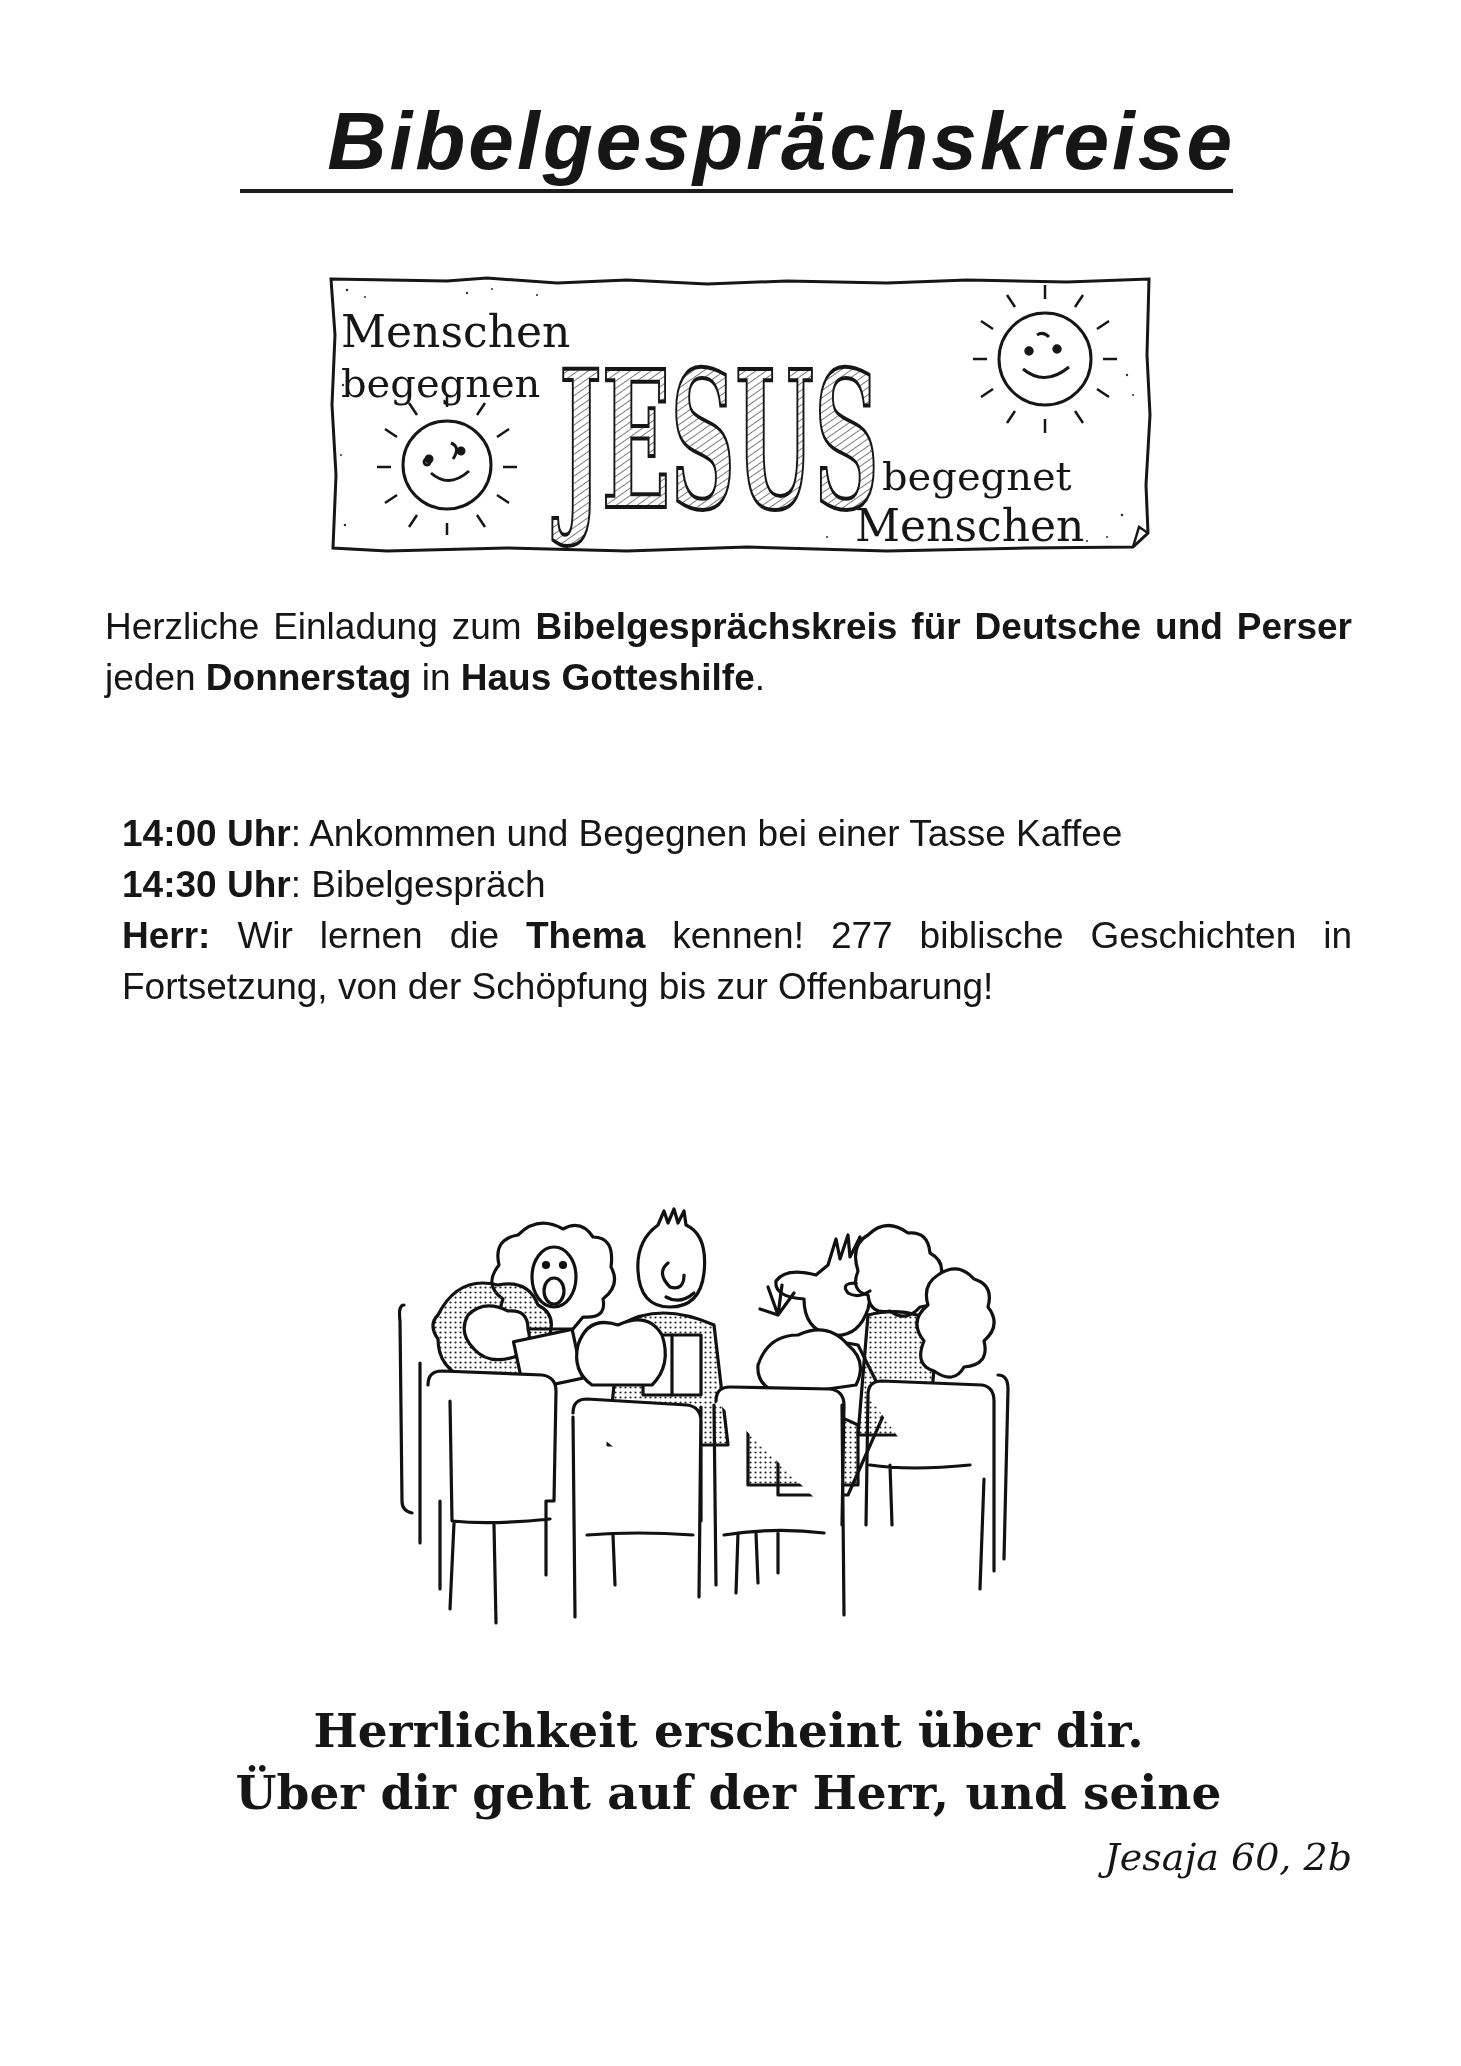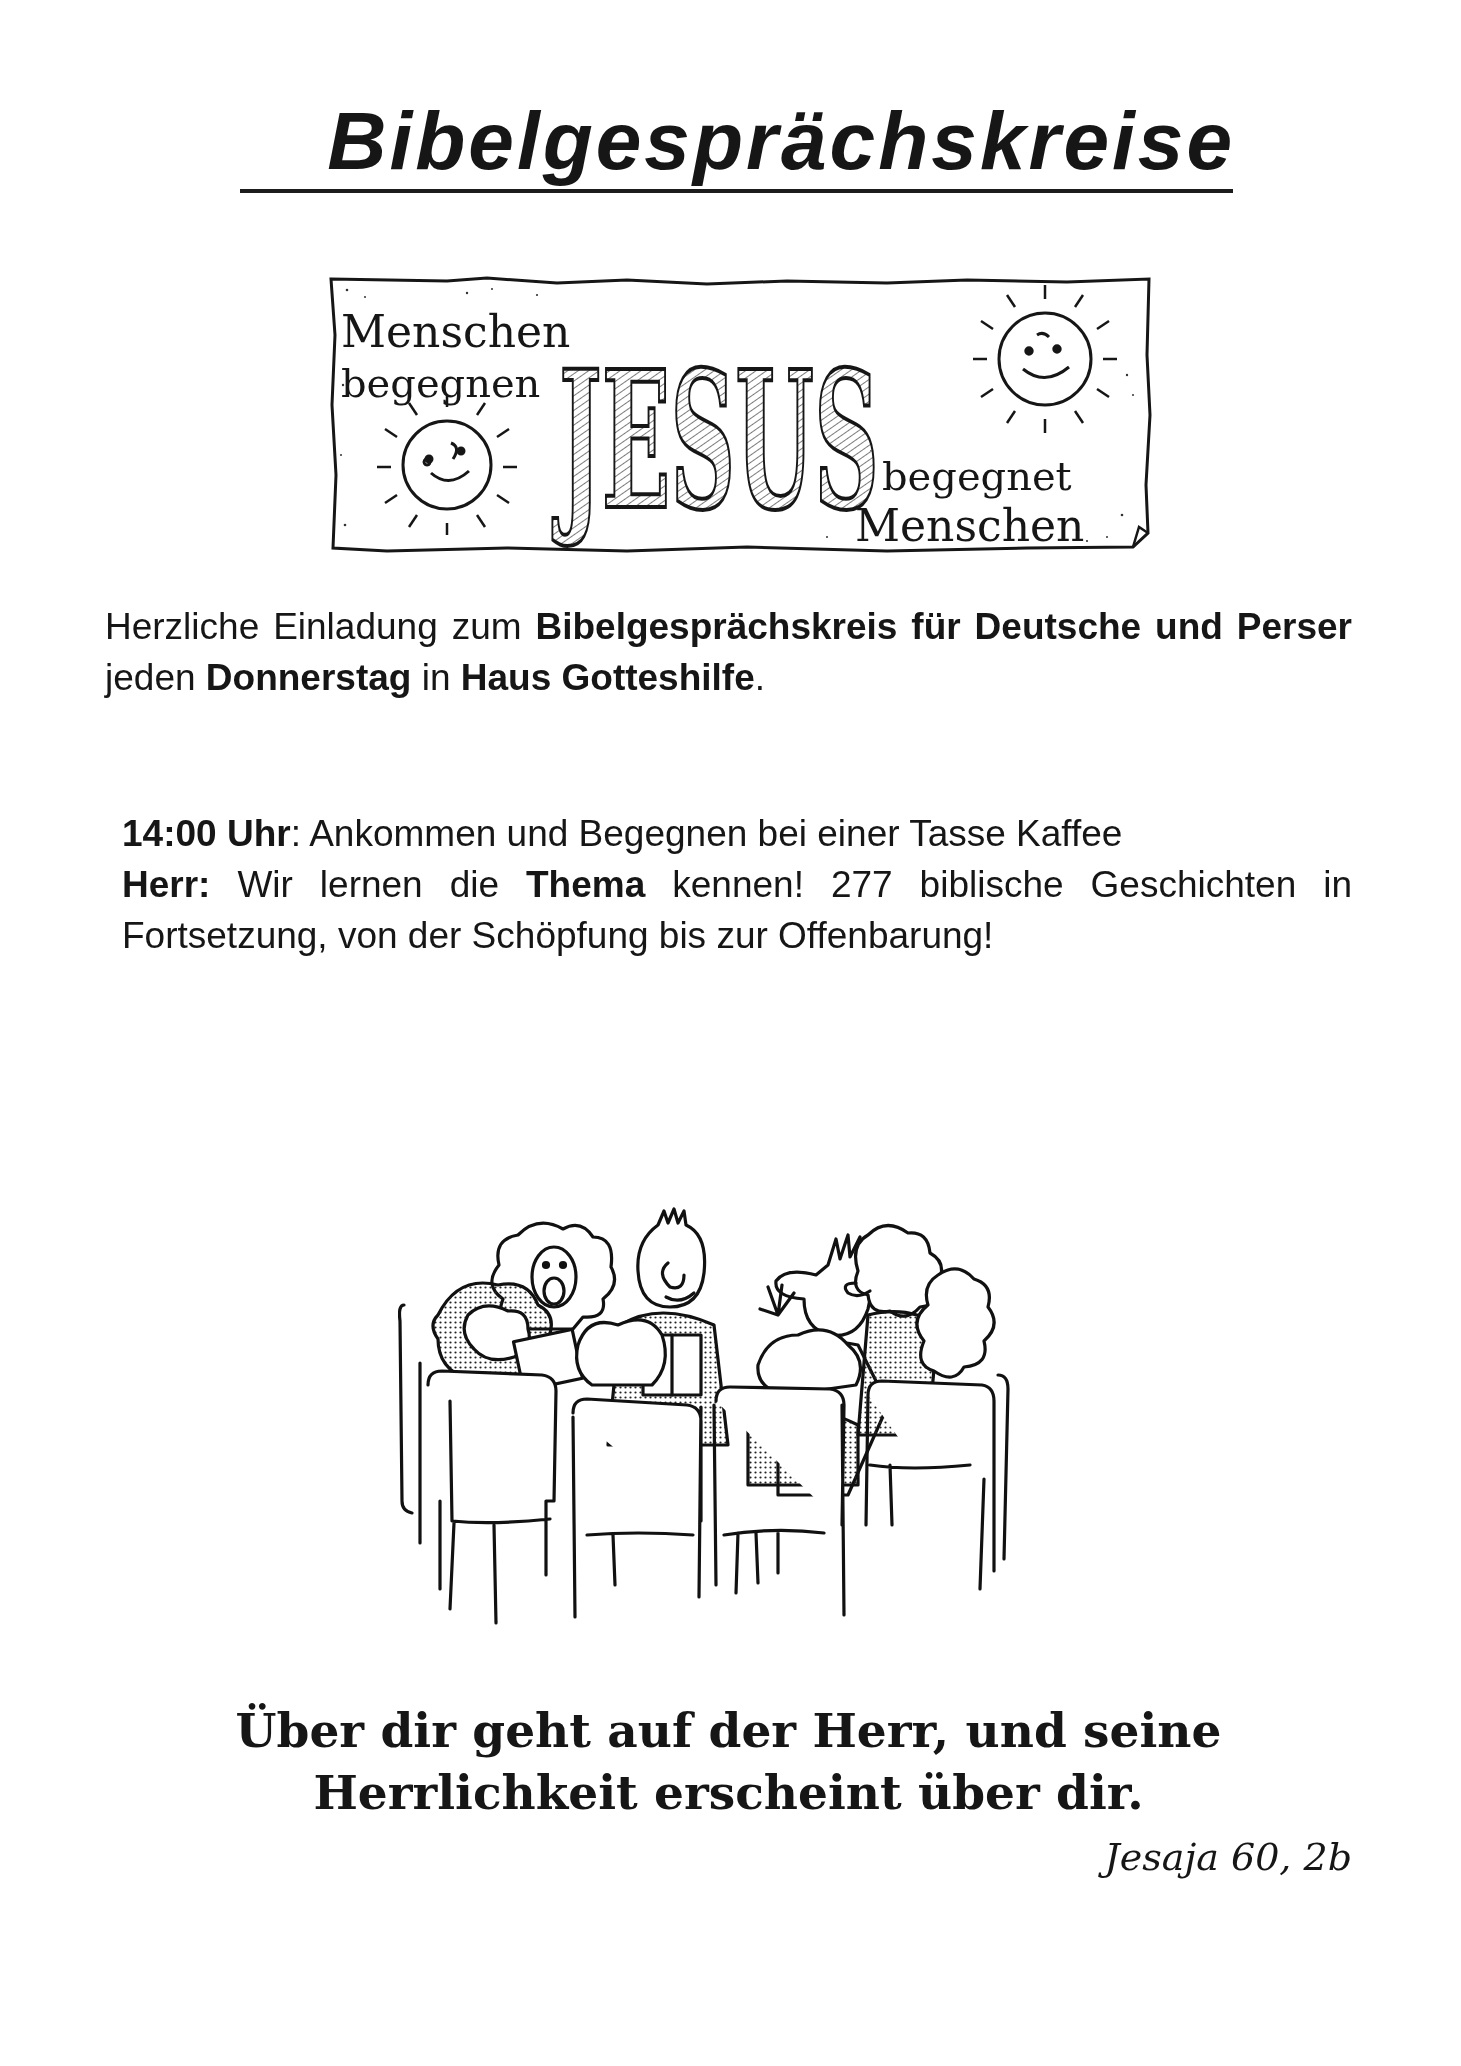--- a/index.html
+++ b/index.html
@@ -121,20 +121,21 @@
     </g>
   </g>
 </svg>
 
 <div class="body-text intro">
   <span>Herzliche Einladung zum </span><b>Bibelgesprächskreis für Deutsche und Perser</b><span> jeden </span><b>Donnerstag</b><span> in </span><b>Haus Gotteshilfe</b><span>.</span>
 </div>
 
 <div class="body-text schedule">
   <span class="line"><b>14:00 Uhr</b><span>: </span><span>Ankommen und Begegnen bei einer Tasse Kaffee</span></span>
+  <span class="line"><b>14:30 Uhr</b><span>: </span><span>Bibelgespräch</span></span>
   <span class="line" style="text-align: justify; text-align-last: left;"><b>Herr:</b><span> Wir lernen die </span><b>Thema</b><span> kennen! 277 biblische Geschichten in Fortsetzung, von der Schöpfung bis zur Offenbarung!</span></span>
 </div>
 
 <svg class="illustration" viewBox="0 0 650 470" xmlns="http://www.w3.org/2000/svg">
   <defs>
     <pattern id="dots" width="5" height="5" patternUnits="userSpaceOnUse">
       <circle cx="2.5" cy="2.5" r="1.1" fill="#222"></circle>
     </pattern>
   </defs>
   <g stroke="#111" stroke-width="3.2" fill="#fff" stroke-linejoin="round" stroke-linecap="round">
@@ -174,16 +175,16 @@
     <path d="M30 180 q0 -14 14 -14 l100 4 q14 2 14 16 l-2 110 l-8 0 l0 74 m-106 -74 l0 88 m10 -188 l2 120 q40 4 98 -2 m-96 4 l-4 86 m44 -84 l2 98"></path>
     <path d="M175 208 q0 -14 14 -14 l100 6 q14 2 14 16 l0 100 m-128 -104 l2 200 m126 -210 l-2 190 m-112 -62 q50 -4 106 0 m-80 0 l2 50"></path>
     <path d="M318 196 q0 -14 14 -14 l100 2 q14 2 14 16 l-2 120 m-128 -120 l2 180 m126 -180 l2 210 m-120 -80 q50 -8 100 -2 m-86 0 l-2 60 m20 -60 l2 50 m20 -50 l0 40"></path>
     <path d="M470 190 q0 -14 14 -14 l100 4 q12 2 12 16 l0 170 m-126 -176 l-2 130 m4 -60 q40 6 100 0 m-80 0 l2 60"></path>
     <path d="M6 100 q-6 0 -4 16 l2 180 q0 10 10 12 m8 -150 l0 180" fill="none"></path>
     <path d="M600 170 q10 0 10 14 l-4 170 m-20 -80 l-4 110" fill="none"></path>
   </g>
 </svg>
 
 <div class="quote">
+  <div>Herrlichkeit erscheint über dir.</div>
   <div>Über dir geht auf der Herr, und seine</div>
-  <div>Herrlichkeit erscheint über dir.</div>
 </div>
 <div class="citation">Jesaja 60, 2b</div>
 
 </body></html>

